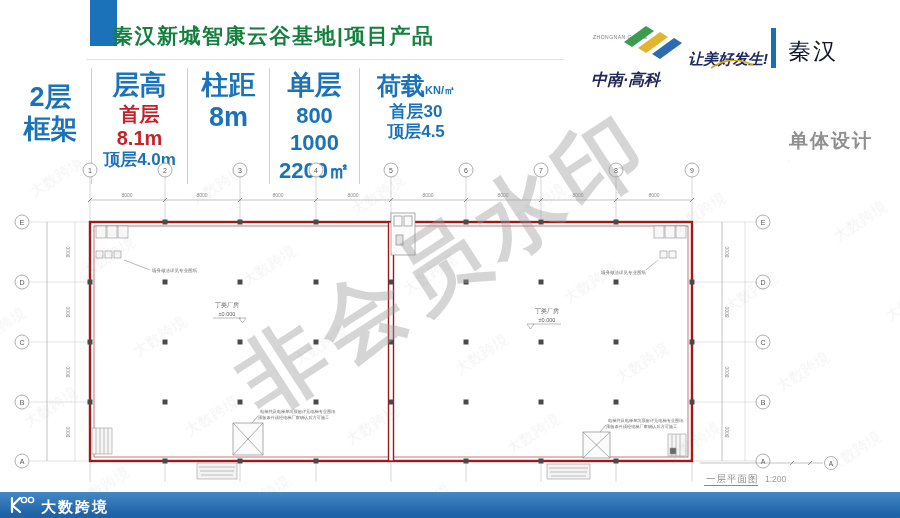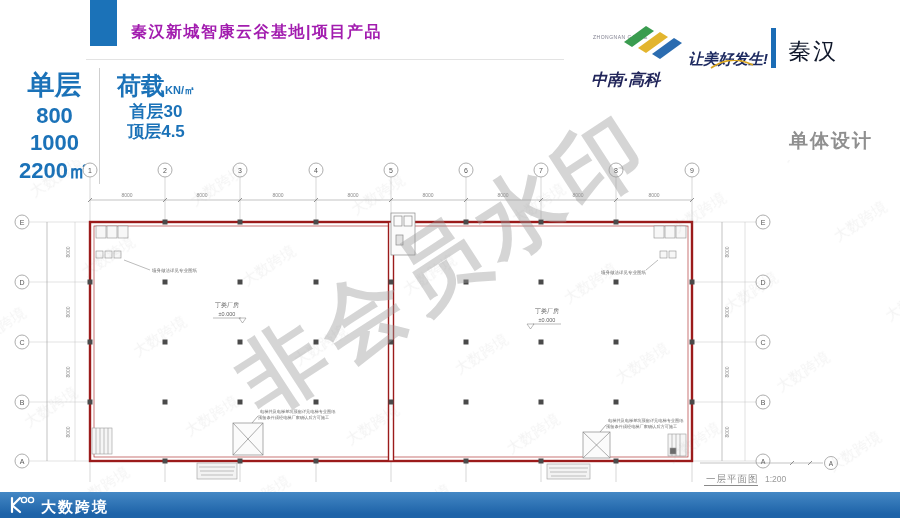--- a/index.html
+++ b/index.html
@@ -3,22 +3,22 @@
 <meta charset="utf-8">
 <style>
   * { margin:0; padding:0; box-sizing:border-box; }
   html,body { width:900px; height:518px; }
   body {
     position:relative; width:900px; height:518px; overflow:hidden;
     background:#ffffff; font-family:"Liberation Sans","DejaVu Sans",sans-serif;
   }
   
   .hdr-block { position:absolute; left:90px; top:0; width:27px; height:46px; background:#1b72b8; }
-  .hdr-title { position:absolute; left:131px; top:22px; font-size:16px; font-weight:700;
-               color:#a21caf; letter-spacing:1.5px; }
+  .hdr-title { position:absolute; left:112px; top:22px; font-size:21px; font-weight:700;
+               color:#15803d; letter-spacing:1.5px; }
   .hdr-rule  { position:absolute; left:86px; top:59px; width:478px; height:1px; background:#e3e3e3; }
   .brand-wrap { position:absolute; left:563px; top:22px; width:330px; height:46px; }
   .brand-en   { position:absolute; left:30px; top:12px; font-size:5px; color:#7d7d8d; letter-spacing:.5px; }
   .brand-name { position:absolute; left:28px; top:20px; font-size:16px; font-weight:700; color:#21255a; font-style:italic;margin-top:28px; }
   .brand-chev { position:absolute; left:55px; top:-2px; }
   .brand-slogan { position:absolute; left:125px; top:20px; font-size:15px; font-weight:700;
                   font-style:italic; color:#1d2a60;margin-top:8px; }
   .slogan-swoosh { position:absolute; left:146px; top:34px; }
   .brand-sep  { position:absolute; left:208px; top:6px; width:5px; height:40px; background:#1b6cb5; }
   .brand-region { position:absolute; left:225px; top:14px; font-size:23px; font-weight:400; color:#0f172a; letter-spacing:2px; }
@@ -76,20 +76,33 @@
   <span class="slogan-swoosh">
     <svg width="46" height="10" viewBox="0 0 46 10">
       <path d="M2,8 Q22,-6 44,5" fill="none" stroke="#d9a520" stroke-width="1.6"></path>
     </svg>
   </span>
   <span class="brand-sep"></span>
   <span class="brand-region">秦汉</span>
 </div>
 
 <div class="specs">
+  <div class="spec-col c1">
+    <div class="spec-big">2层</div>
+    <div class="spec-big">框架</div>
+  </div>
+  <div class="spec-col c2">
+    <div class="spec-big">层高</div>
+    <div class="spec-red">首层8.1m</div>
+    <div class="spec-mid">顶层4.0m</div>
+  </div>
+  <div class="spec-col c3">
+    <div class="spec-big">柱距</div>
+    <div class="spec-big">8m</div>
+  </div>
   <div class="spec-col c4">
     <div class="spec-big">单层</div>
     <div class="spec-val">800</div>
     <div class="spec-val">1000</div>
     <div class="spec-val">2200㎡</div>
   </div>
   <div class="spec-col c6">
     <div style="font-size:24px;font-weight:700;">
       <span>荷载</span><span class="spec-unit-sm">KN/㎡</span>
     </div>

